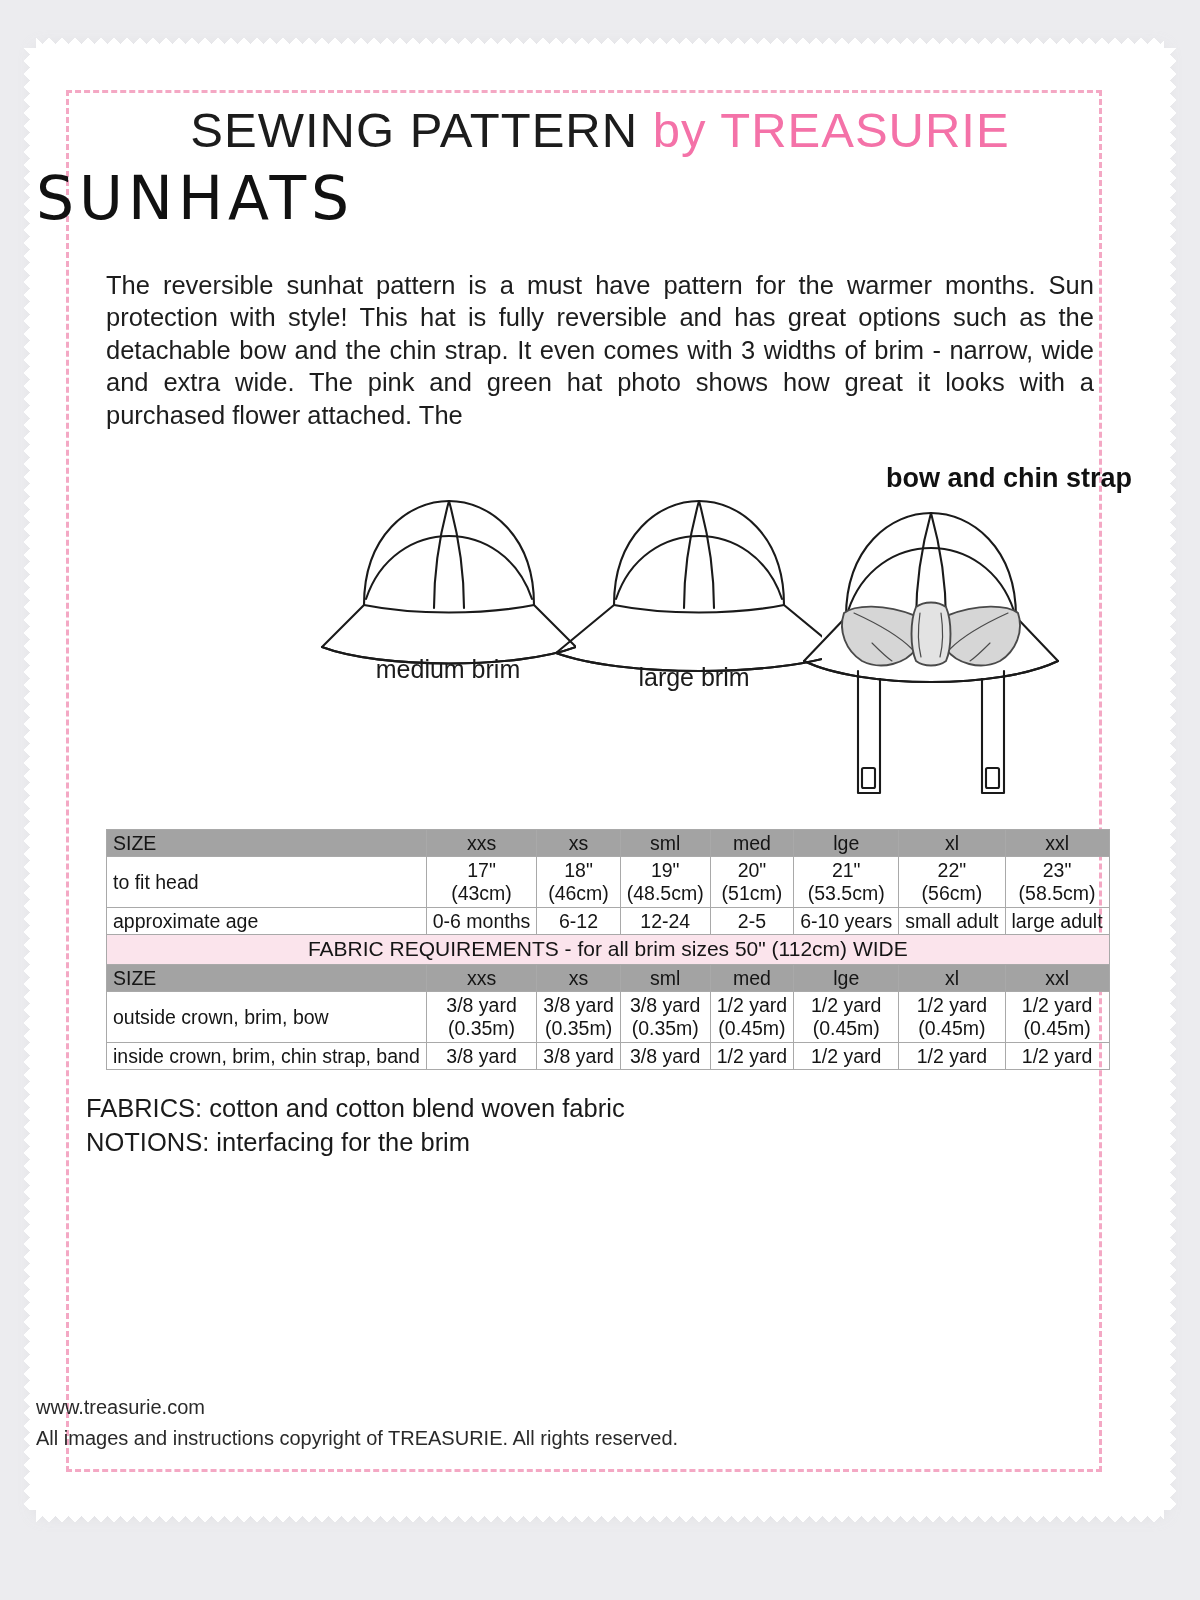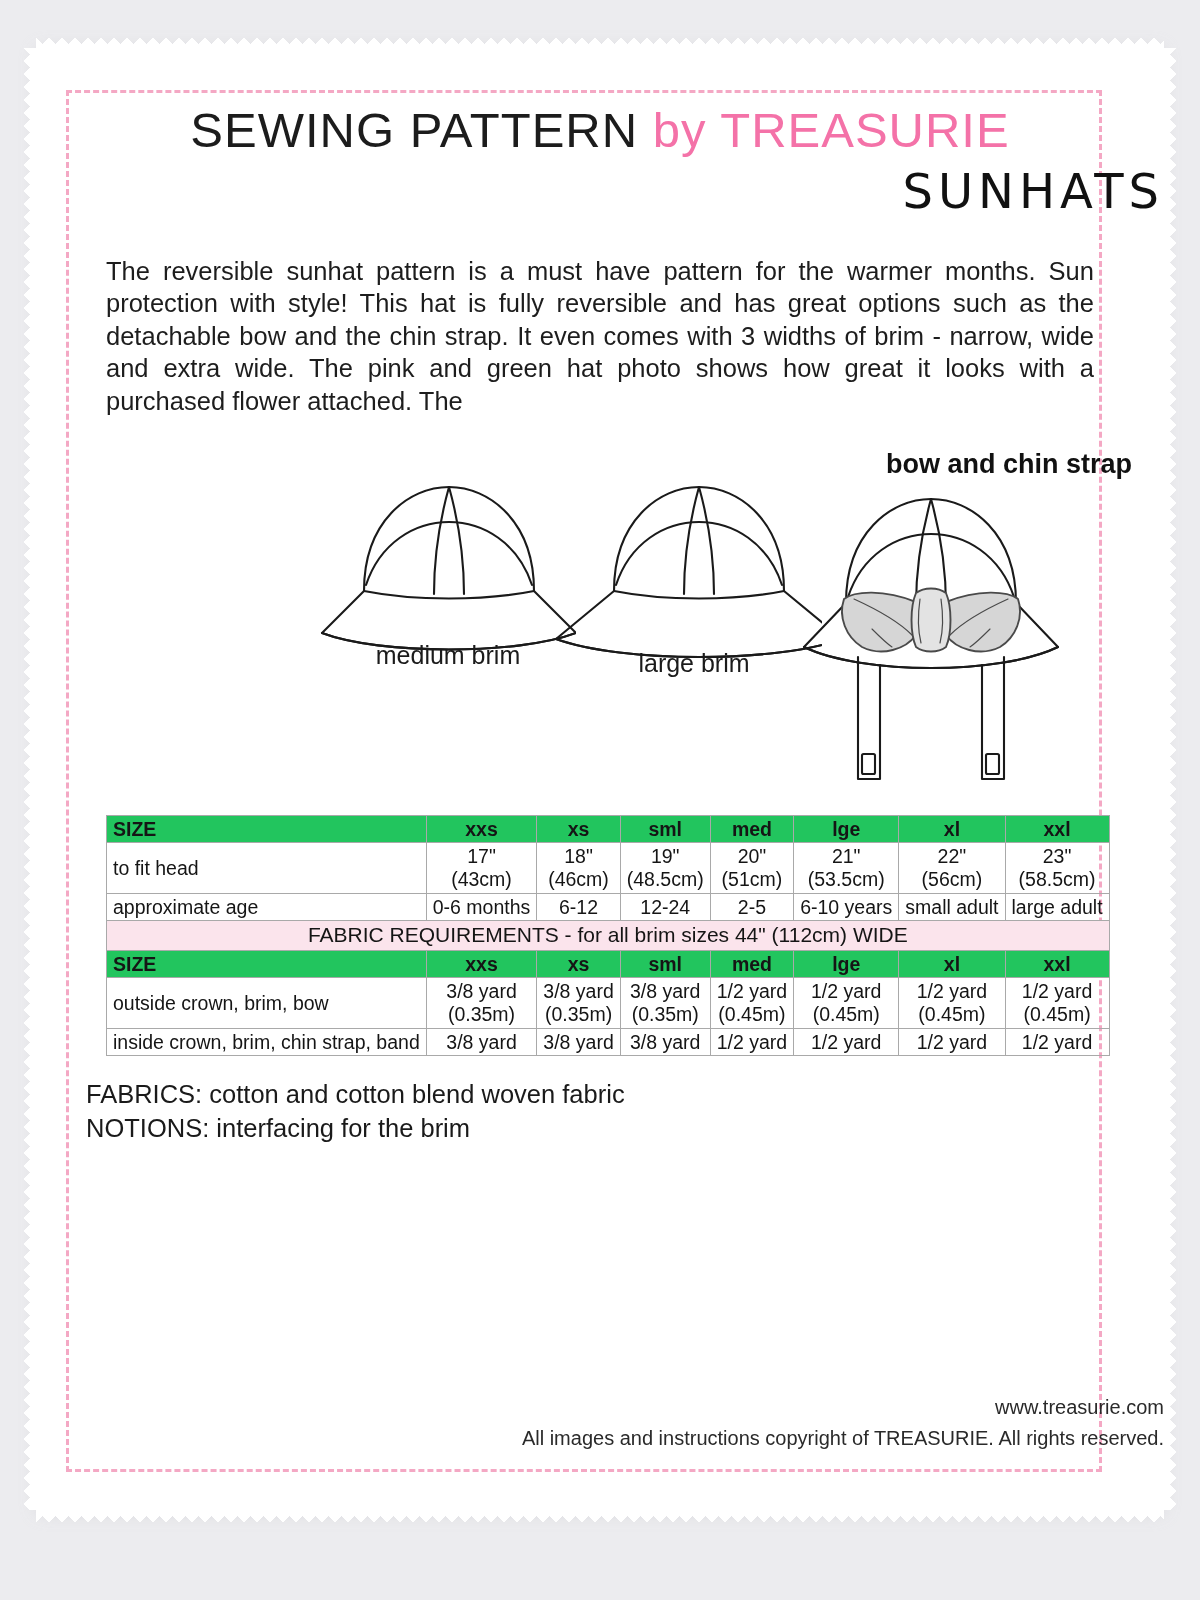--- a/index.html
+++ b/index.html
@@ -101,23 +101,23 @@
     letter-spacing: 1px;
     line-height: 1;
     font-weight: 300;
     font-family: "Liberation Sans", sans-serif;
     white-space: nowrap;
   }
   .t-black { color: #1c1c1c; }
   .t-pink  { color: #f472a8; }
 
   .title-line2 {
-    text-align: right;
+    text-align: left;
     margin-top: 8px;
-    font-size: 48px;
+    font-size: 60px;
     letter-spacing: 5px;
     color: #111;
     font-weight: 400;
     font-family: "DejaVu Sans", sans-serif;
   }
 
   
   .intro {
     margin: 36px 70px 16px 70px;
     font-size: 25.5px;
@@ -162,21 +162,21 @@
     font-size: 19.5px;
     color: #151515;
     font-weight: 300;
   }
   table.sizes td {
     border: 1px solid #a9a9a9;
     padding: 2px 6px;
     vertical-align: middle;
     line-height: 1.16;
   }
-  td.hdr { background: #22c55e; font-weight: bold; }
+  td.hdr { background: #a3a3a3; }
   td.lbl { text-align: left; white-space: nowrap; }
   td.ctr { text-align: center; white-space: nowrap; }
   td.banner {
     background: #fbe4ec;
     text-align: center;
     font-size: 21px;
     padding: 4px 0;
   }
   .two-line span { display: block; }
 
@@ -187,21 +187,21 @@
     color: #1a1a1a;
     line-height: 1.32;
     font-weight: 300;
   }
 
   
   .footer {
     position: absolute;
     left: 0; right: 0;
     bottom: 56px;
-    text-align: right;
+    text-align: left;
     font-size: 20px;
     color: #2a2a2a;
     line-height: 1.55;
     font-weight: 300;
   }
 </style>
 </head>
 <body>
 
 <div class="page-shadow"></div>
@@ -343,21 +343,21 @@
           <td class="ctr">0-6 months</td>
           <td class="ctr">6-12</td>
           <td class="ctr">12-24</td>
           <td class="ctr">2-5</td>
           <td class="ctr">6-10 years</td>
           <td class="ctr">small adult</td>
           <td class="ctr">large adult</td>
         </tr>
 
         <tr>
-          <td class="banner" colspan="8">FABRIC REQUIREMENTS - for all brim sizes 44" (112cm) WIDE</td>
+          <td class="banner" colspan="8">FABRIC REQUIREMENTS - for all brim sizes 50" (112cm) WIDE</td>
         </tr>
 
         <tr>
           <td class="hdr lbl">SIZE</td>
           <td class="hdr ctr">xxs</td>
           <td class="hdr ctr">xs</td>
           <td class="hdr ctr">sml</td>
           <td class="hdr ctr">med</td>
           <td class="hdr ctr">lge</td>
           <td class="hdr ctr">xl</td>

